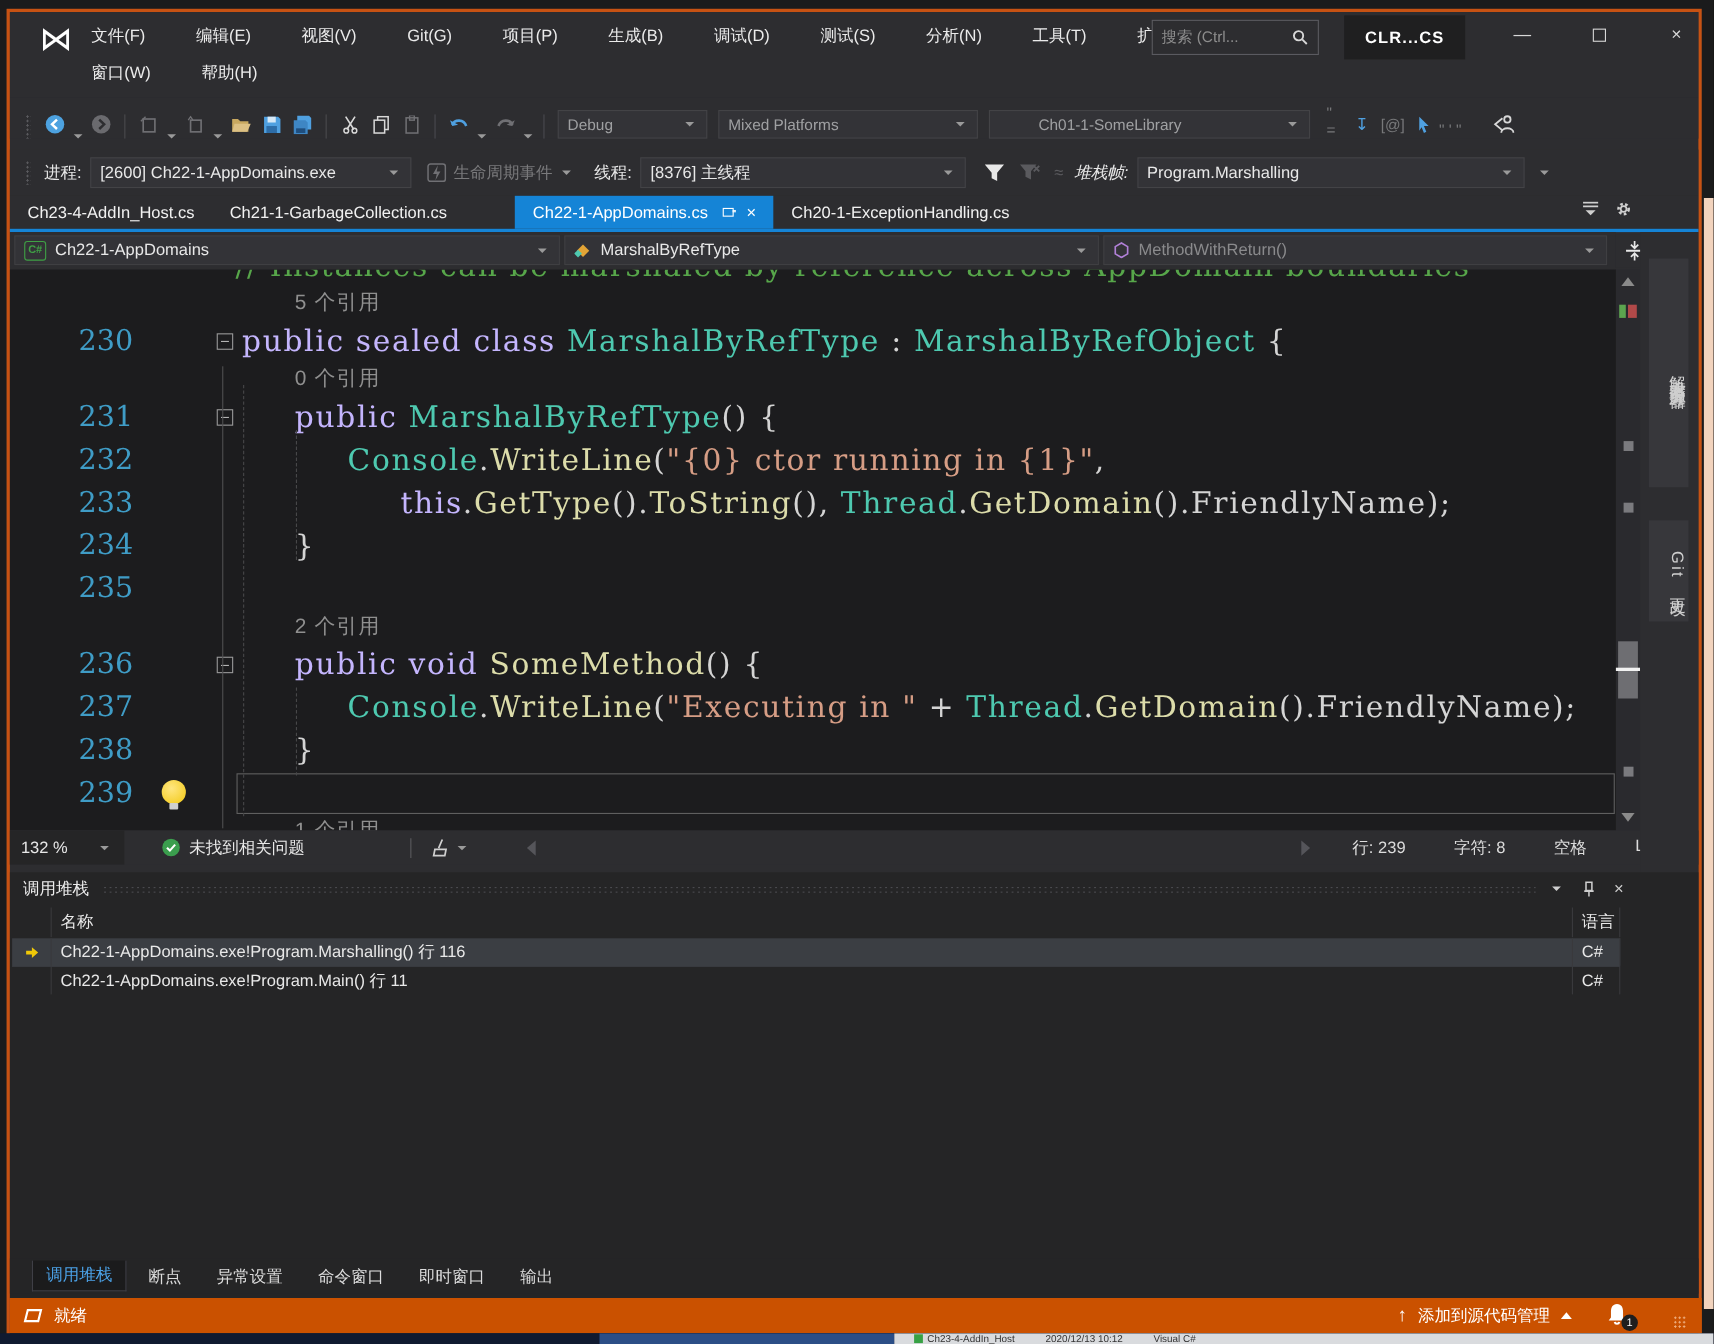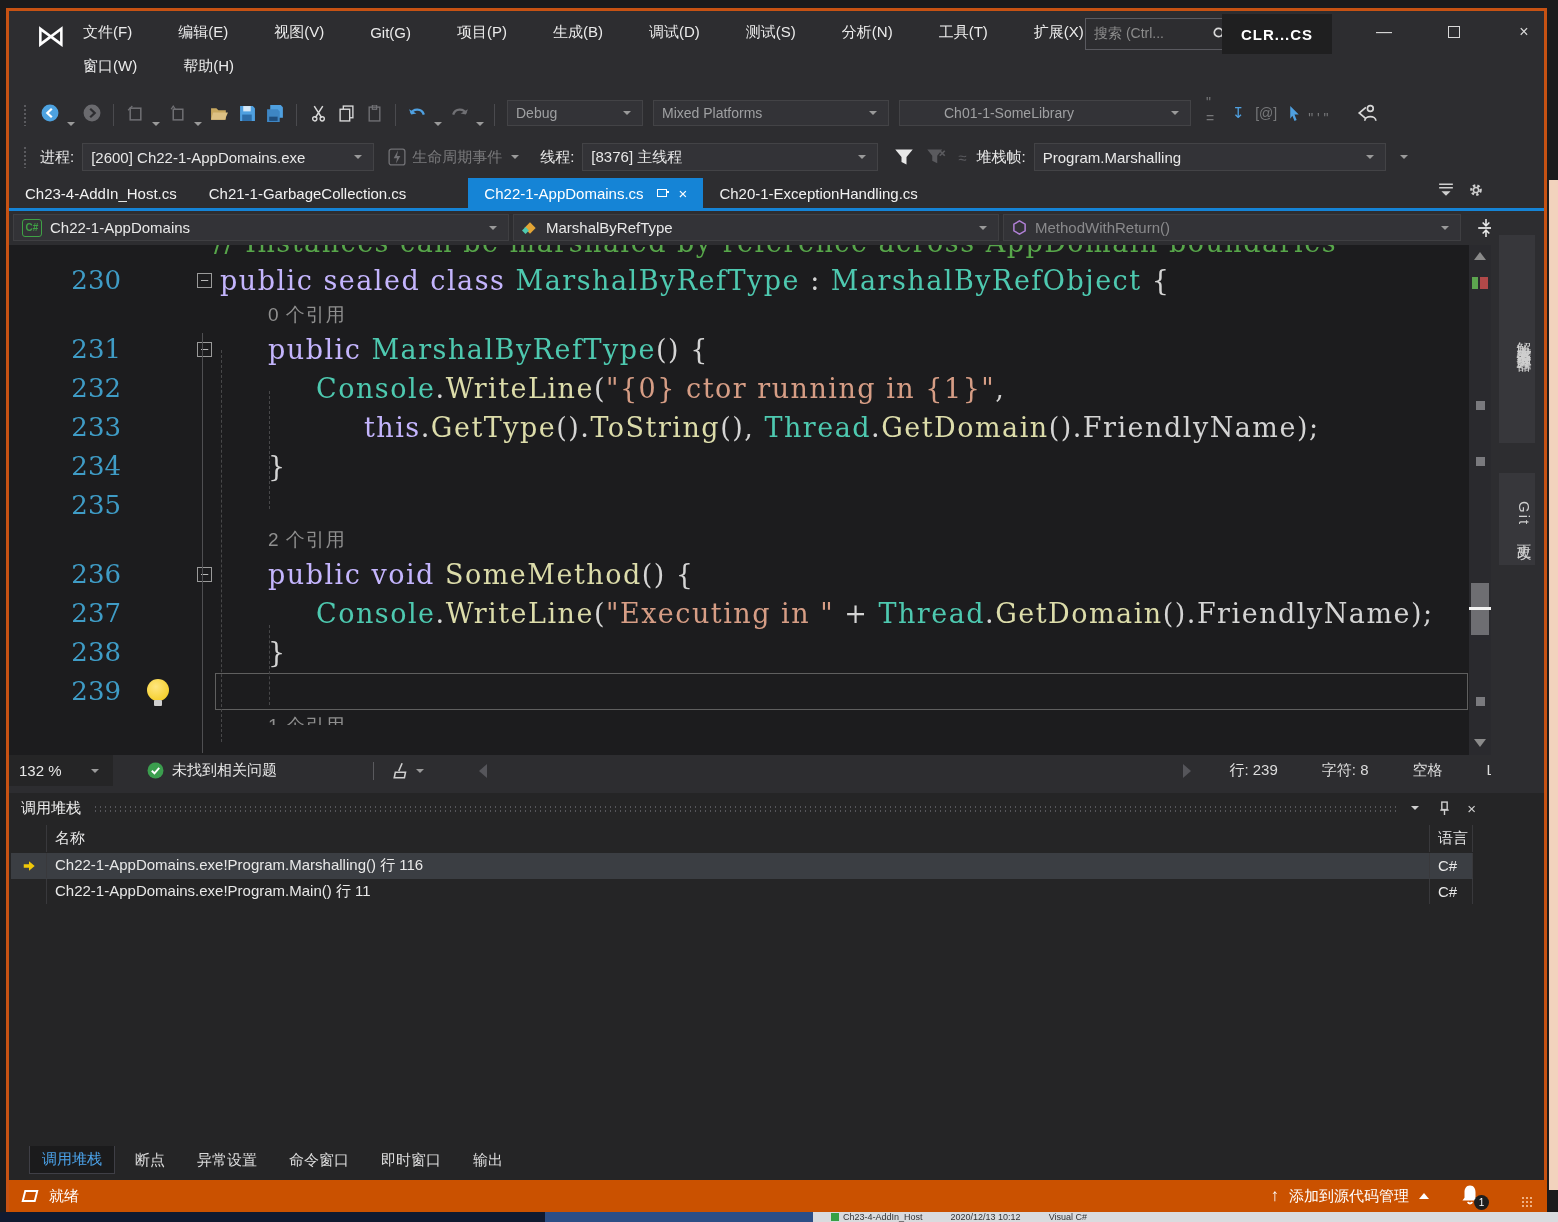--- a/index.html
+++ b/index.html
@@ -10,21 +10,21 @@
   #frame{left:6px;top:8px;width:1541px;height:1214px;border:3px solid #c75213;background:#2d2d30;}
   #peach-edge{right:0;top:180px;width:9px;height:1010px;background:#f2d3bd;}
 
   
   #titlebar{left:9px;top:11px;width:1535px;height:78px;background:#2d2d30;}
   #vs-logo{left:22px;top:8px;width:40px;height:34px;color:#fff;font-size:30px;line-height:34px;text-align:center;}
   .menu-row{position:absolute;left:68px;display:flex;gap:34px;height:34px;align-items:center;font-size:15px;}
   #menu-row1{top:4px;}
   #menu-row2{top:38px;}
   .menu-item{color:#ebebeb;padding:4px 6px;cursor:default;}
-  #searchbox{left:1076px;top:7px;width:152px;height:32px;background:#2d2d30;border:1px solid #5a5a60;
+  #searchbox{left:1038px;top:7px;width:152px;height:32px;background:#2d2d30;border:1px solid #5a5a60;
              display:flex;align-items:center;padding:0 8px;gap:6px;}
   #searchbox .ph{color:#8c8c8c;font-size:14px;flex:1;white-space:nowrap;overflow:hidden;}
   #apptitle{left:1213px;top:3px;width:110px;height:40px;background:#1f1f20;color:#fff;font-weight:bold;
             font-size:15px;display:flex;align-items:center;justify-content:center;letter-spacing:1px;}
   .wbtn{top:0;width:50px;height:42px;display:flex;align-items:center;justify-content:center;font-size:16px;color:#d8d8d8;}
   #btn-min{left:1350px;} #btn-max{left:1420px;} #btn-close{left:1490px;}
   #btn-max .sq{width:12px;height:12px;border:1px solid #d8d8d8;}
 
   
   #toolbar{left:9px;top:89px;width:1535px;height:37px;background:#2d2d30;display:flex;align-items:flex-end;padding-left:14px;}
@@ -350,21 +350,21 @@
           <path d="M1 1 H15 L10 7 V13 L6 11 V7 Z" fill="#e8e8e8"></path>
         </svg>
     </div>
     <div class="dbg-ico">
       <svg width="20" height="18" viewBox="0 0 16 14">
           <path d="M1 1 H13 L9 6 V12 L5 10 V6 Z" fill="#5a5a5e"></path>
           <path d="M11 2 L15 6 M15 2 L11 6" stroke="#5a5a5e" stroke-width="1.4"></path>
         </svg>
     </div>
     <div class="dbg-ico" style="color:#5a5a5e;font-size:15px;">≈</div>
-    <span class="dbg-label" style="">堆栈帧:</span>
+    <span class="dbg-label" style="font-style:italic;">堆栈帧:</span>
     <div class="dbg-drop" id="frame-drop">
       <span>Program.Marshalling</span>
         <span class="mini-caret"></span>
     </div>
     <span class="mini-caret" style="margin-left:14px;"></span>
   </div>
 
   <div class="abs" id="tabsrow">
     <div id="tabs-container" style="display:flex;align-items:flex-end;">
         <div class="tab">
@@ -435,20 +435,25 @@
   </div>
 
   <div class="abs" id="editor">
     <div id="code-lines">
         <div class="row clip-row">
           <div class="row inner">
             <span class="ln"></span>
             <span class="foldcol"></span>
             <div class="code"><span class="tk-cm">// Instances can be marshaled by reference across AppDomain boundaries</span></div>
           </div>
+        </div>
+        <div class="row lens-row">
+          <span class="ln"></span>
+          <span class="foldcol"></span>
+          <div class="code" style="padding-left: 54px;">5 个引用</div>
         </div>
         <div class="row code-row">
           <span class="ln">230</span>
           <span class="foldcol">
             <span class="fold">–</span>
           </span>
           <div class="code" style="padding-left: 6px;"><span class="tk-kw">public sealed class </span><span class="tk-ty">MarshalByRefType</span><span class="tk-pn"> : </span><span class="tk-ty">MarshalByRefObject</span><span class="tk-pn"> {</span></div>
         </div>
         <div class="row lens-row">
           <span class="ln"></span>

